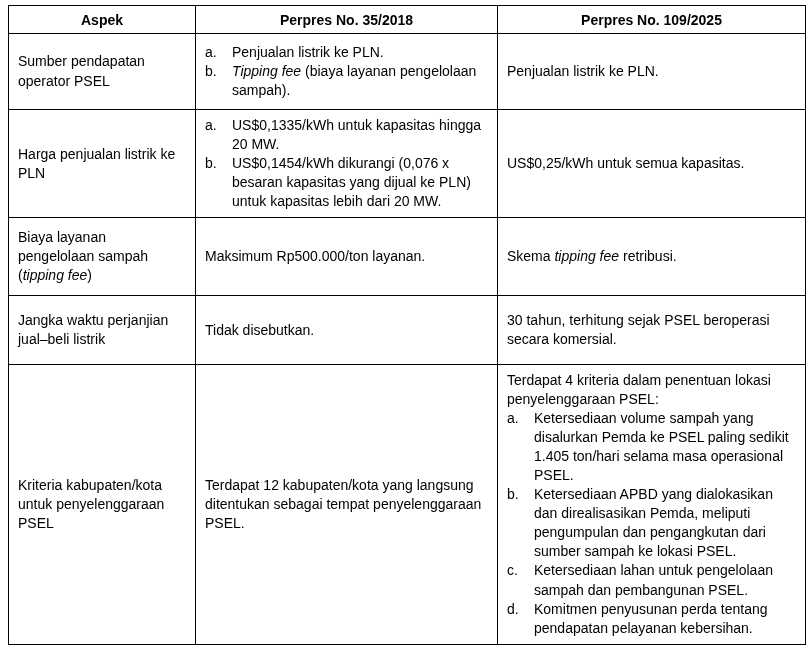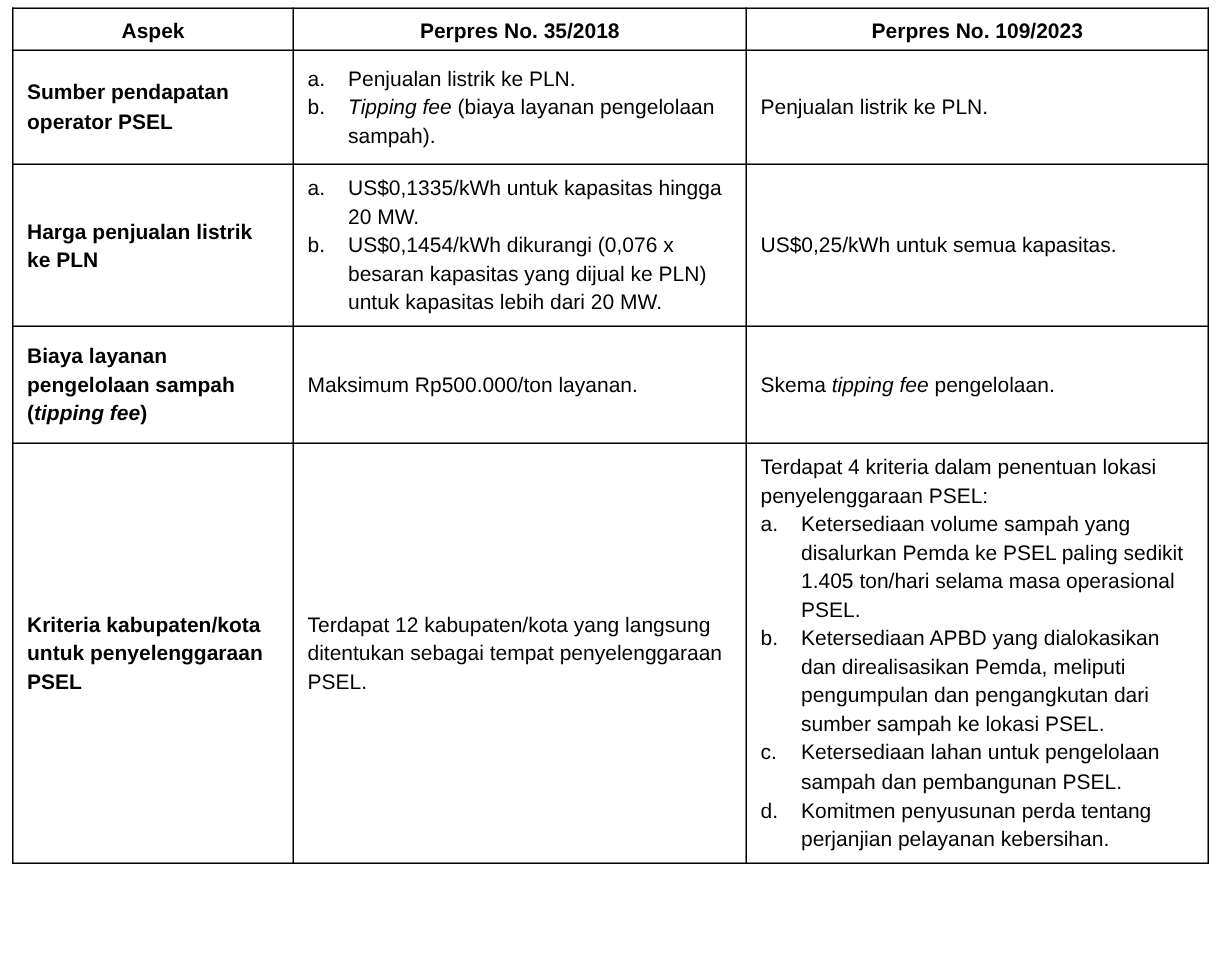--- a/index.html
+++ b/index.html
@@ -32,21 +32,21 @@
     font-weight: bold;
     font-size: 14px;
     padding: 4px 6px;
     height: 28px;
   }
   table.cmp td {
     padding: 6px 9px;
     line-height: 1.36;
   }
   td.aspect {
-    font-weight: bold;
+    font-weight: normal;
     padding-left: 7px;
     padding-right: 6px;
   }
   .row-1 { height: 76px; }
   .row-2 { height: 101px; }
   .row-3 { height: 78px; }
   .row-4 { height: 69px; }
   .row-5 { height: 256px; }
   .li { display: flex; }
   .li .marker { flex: 0 0 27px; }
@@ -60,21 +60,21 @@
   <table class="cmp">
     <colgroup>
       <col style="width:187px">
       <col style="width:302px">
       <col style="width:308px">
     </colgroup>
     <thead>
       <tr>
         <th>Aspek</th>
         <th>Perpres No. 35/2018</th>
-        <th>Perpres No. 109/2023</th>
+        <th>Perpres No. 109/2025</th>
       </tr>
     </thead>
     <tbody>
       <tr class="row-1">
         <td class="aspect">
             <div class="para"><span>Sumber pendapatan operator PSEL</span></div>
           </td>
         <td>
             <div class="li">
               <span class="marker">a.</span>
@@ -108,21 +108,32 @@
           </td>
       </tr>
       <tr class="row-3">
         <td class="aspect">
             <div class="para"><span>Biaya layanan pengelolaan sampah (</span><span class="it">tipping fee</span><span>)</span></div>
           </td>
         <td>
             <div class="para"><span>Maksimum Rp500.000/ton layanan.</span></div>
           </td>
         <td>
-            <div class="para"><span>Skema </span><span class="it">tipping fee</span><span> pengelolaan.</span></div>
+            <div class="para"><span>Skema </span><span class="it">tipping fee</span><span> retribusi.</span></div>
+          </td>
+      </tr>
+      <tr class="row-4">
+        <td class="aspect">
+            <div class="para"><span>Jangka waktu perjanjian jual–beli listrik</span></div>
+          </td>
+        <td>
+            <div class="para"><span>Tidak disebutkan.</span></div>
+          </td>
+        <td>
+            <div class="para"><span>30 tahun, terhitung sejak PSEL beroperasi secara komersial.</span></div>
           </td>
       </tr>
       <tr class="row-5">
         <td class="aspect">
             <div class="para"><span>Kriteria kabupaten/kota untuk penyelenggaraan PSEL</span></div>
           </td>
         <td>
             <div class="para"><span>Terdapat 12 kabupaten/kota yang langsung ditentukan sebagai tempat penyelenggaraan PSEL.</span></div>
           </td>
         <td>
@@ -134,20 +145,20 @@
             <div class="li">
               <span class="marker">b.</span>
               <span class="li-body"><span>Ketersediaan APBD yang dialokasikan dan direalisasikan Pemda, meliputi pengumpulan dan pengangkutan dari sumber sampah ke lokasi PSEL.</span></span>
             </div>
             <div class="li">
               <span class="marker">c.</span>
               <span class="li-body"><span>Ketersediaan lahan untuk pengelolaan sampah dan pembangunan PSEL.</span></span>
             </div>
             <div class="li">
               <span class="marker">d.</span>
-              <span class="li-body"><span>Komitmen penyusunan perda tentang perjanjian pelayanan kebersihan.</span></span>
+              <span class="li-body"><span>Komitmen penyusunan perda tentang pendapatan pelayanan kebersihan.</span></span>
             </div>
           </td>
       </tr>
     </tbody>
   </table>
 
 </div>
 
 </body></html>

